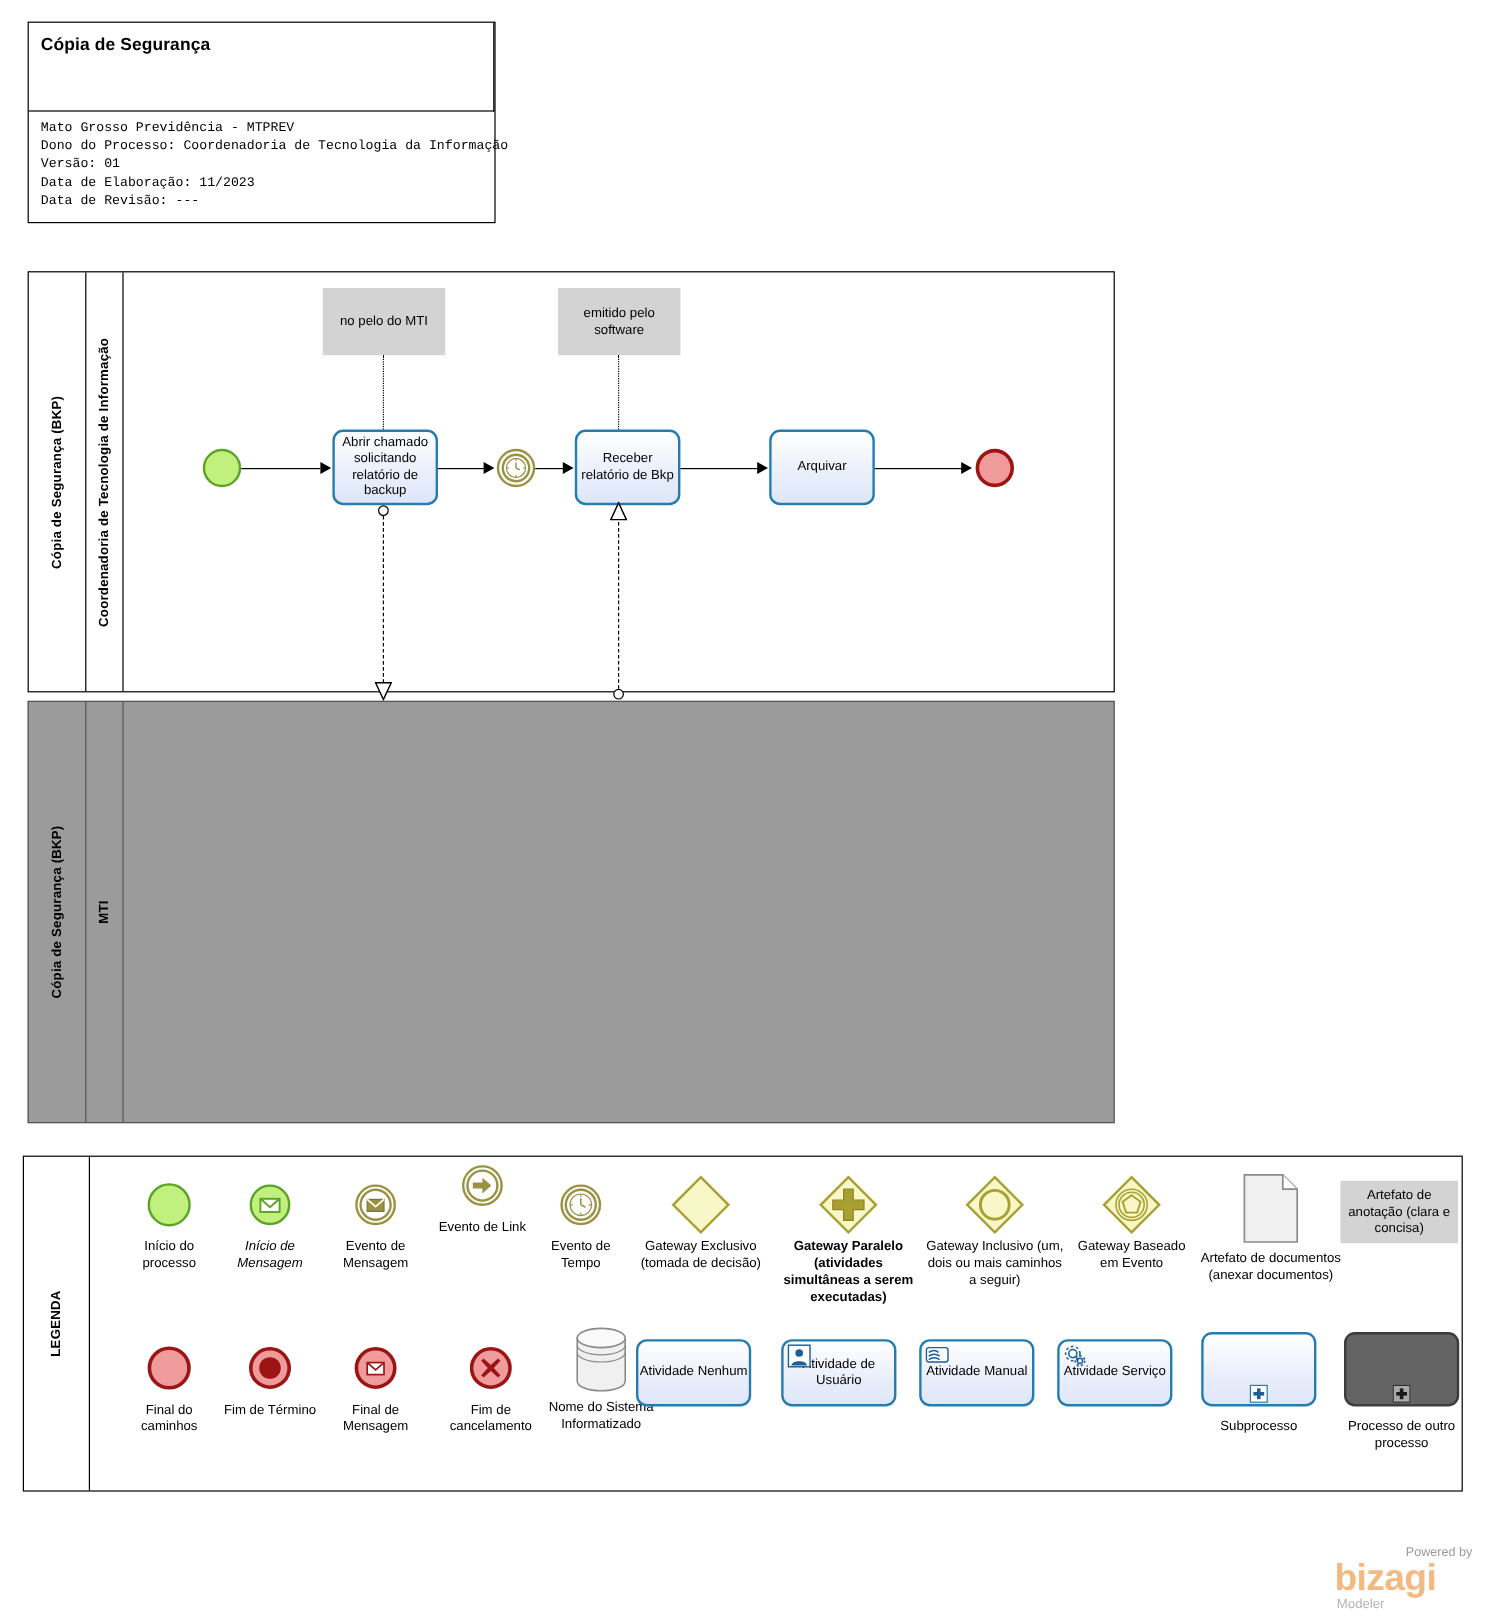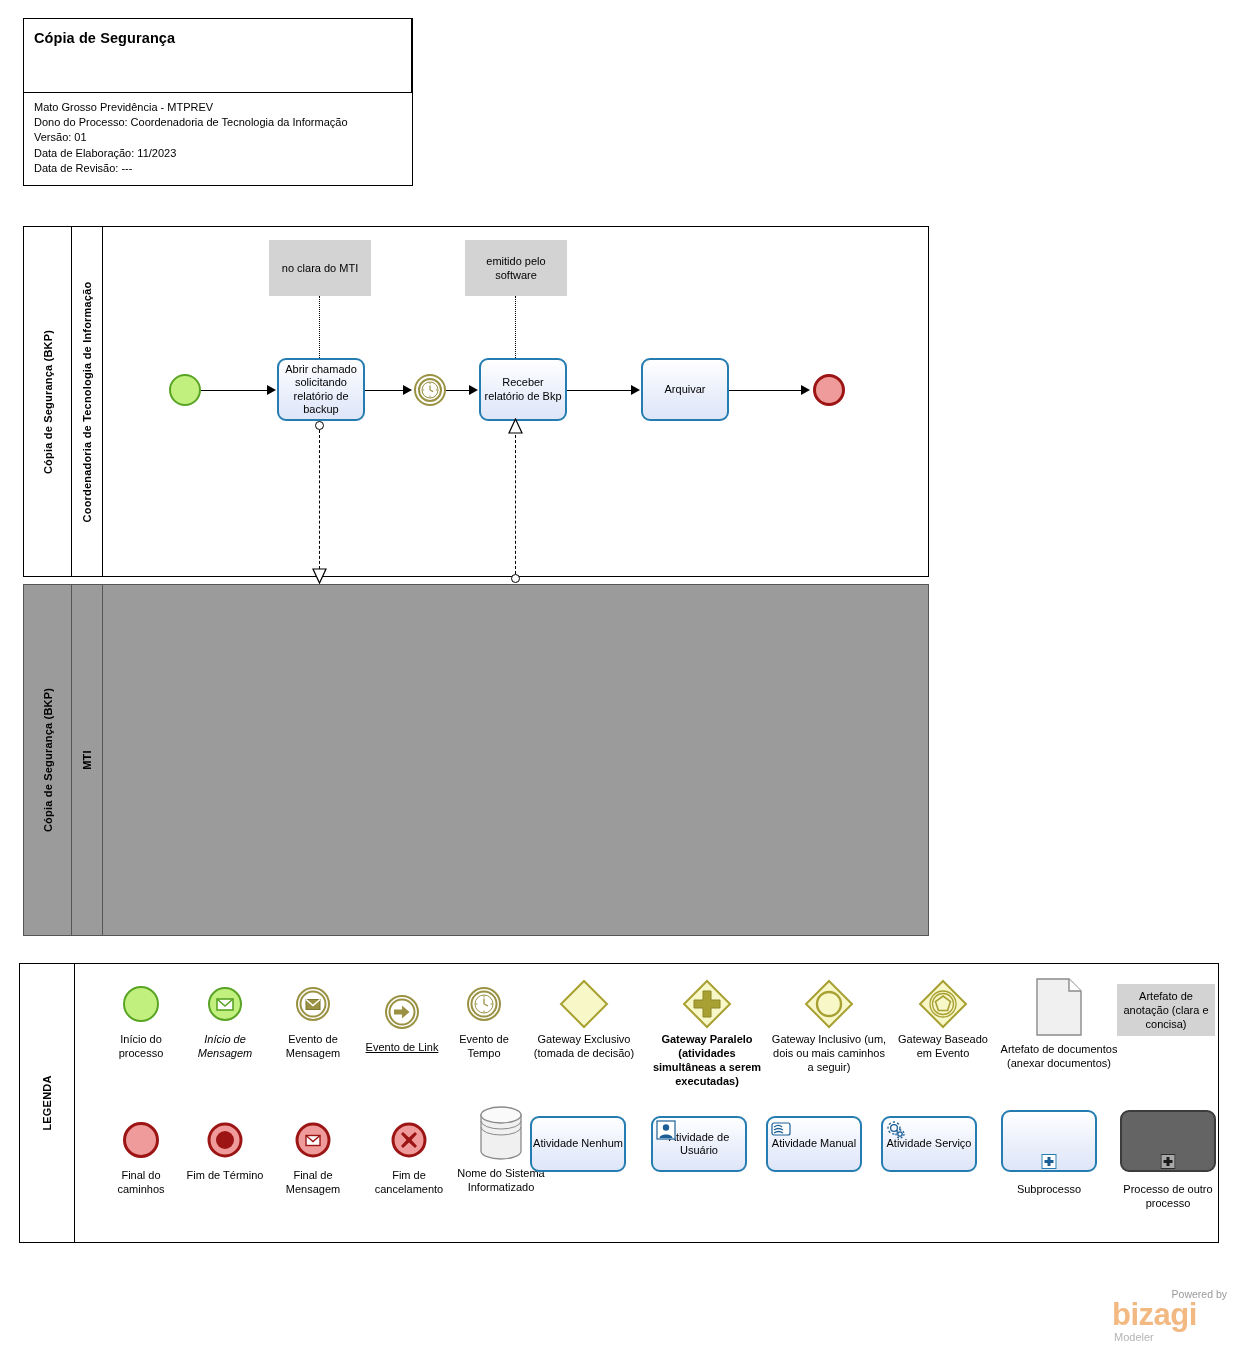--- a/index.html
+++ b/index.html
@@ -51,20 +51,21 @@
     width: 1px;
     height: 74px;
     background: #000;
   }
   #header-meta {
     position: absolute;
     left: 10px;
     top: 81px;
     line-height: 15.2px;
     font-size: 11px;
+    font-family: Liberation Mono, monospace;
   }
   #header-meta div { white-space: nowrap; }
 
   
   #pool1 {
     position: absolute;
     left: 23px;
     top: 226px;
     width: 906px;
     height: 351px;
@@ -388,21 +389,21 @@
 <div id="pool1">
   <div class="pool-name-col">
     <div class="vert-label">Cópia de Segurança (BKP)</div>
   </div>
   <div class="lane-name-col">
     <div class="vert-label">Coordenadoria de Tecnologia de Informação</div>
   </div>
   <div class="lane-body">
 
     <div class="annotation-box" style="left:166px; top:13px; width:102px; height:56px;">
-      <span class="ann-text">no clara do MTI</span>
+      <span class="ann-text">no pelo do MTI</span>
     </div>
     <div class="dotted-v" style="left:216px; top:69px; height:62px;"></div>
 
     <div class="annotation-box" style="left:362px; top:13px; width:102px; height:56px;">
       <span class="ann-text">emitido pelo software</span>
     </div>
     <div class="dotted-v" style="left:412px; top:69px; height:62px;"></div>
 
     <div class="evt evt-start" style="left:66px; top:147px;"></div>
 
@@ -501,21 +502,21 @@
         <svg width="36" height="36" viewBox="0 0 36 36">
           <circle cx="18" cy="18" r="16" fill="#ffffff" stroke="#9a9242" stroke-width="2"></circle>
           <circle cx="18" cy="18" r="12.5" fill="#ffffff" stroke="#9a9242" stroke-width="2"></circle>
           <rect x="11" y="13.5" width="14" height="10" fill="#9a9242" stroke="#7d762f" stroke-width="1"></rect>
           <polyline points="11,13.5 18,19.5 25,13.5" fill="none" stroke="#ffffff" stroke-width="1.5"></polyline>
         </svg>
       </div>
       <div class="leg-caption">Evento de Mensagem</div>
     </div>
 
-    <div class="leg-item" style="left:288px; top:24px; width:78px;text-decoration:underline;">
+    <div class="leg-item" style="left:288px; top:0; width:78px;">
       <div class="leg-icon-wrap">
         <svg width="36" height="36" viewBox="0 0 36 36">
           <circle cx="18" cy="18" r="16" fill="#ffffff" stroke="#9a9242" stroke-width="2"></circle>
           <circle cx="18" cy="18" r="12.5" fill="#ffffff" stroke="#9a9242" stroke-width="2"></circle>
           <path d="M10,15.5 L18,15.5 L18,11.5 L25.5,18 L18,24.5 L18,20.5 L10,20.5 Z" fill="#9a9242"></path>
         </svg>
       </div>
       <div class="leg-caption">Evento de Link</div>
     </div>
 

